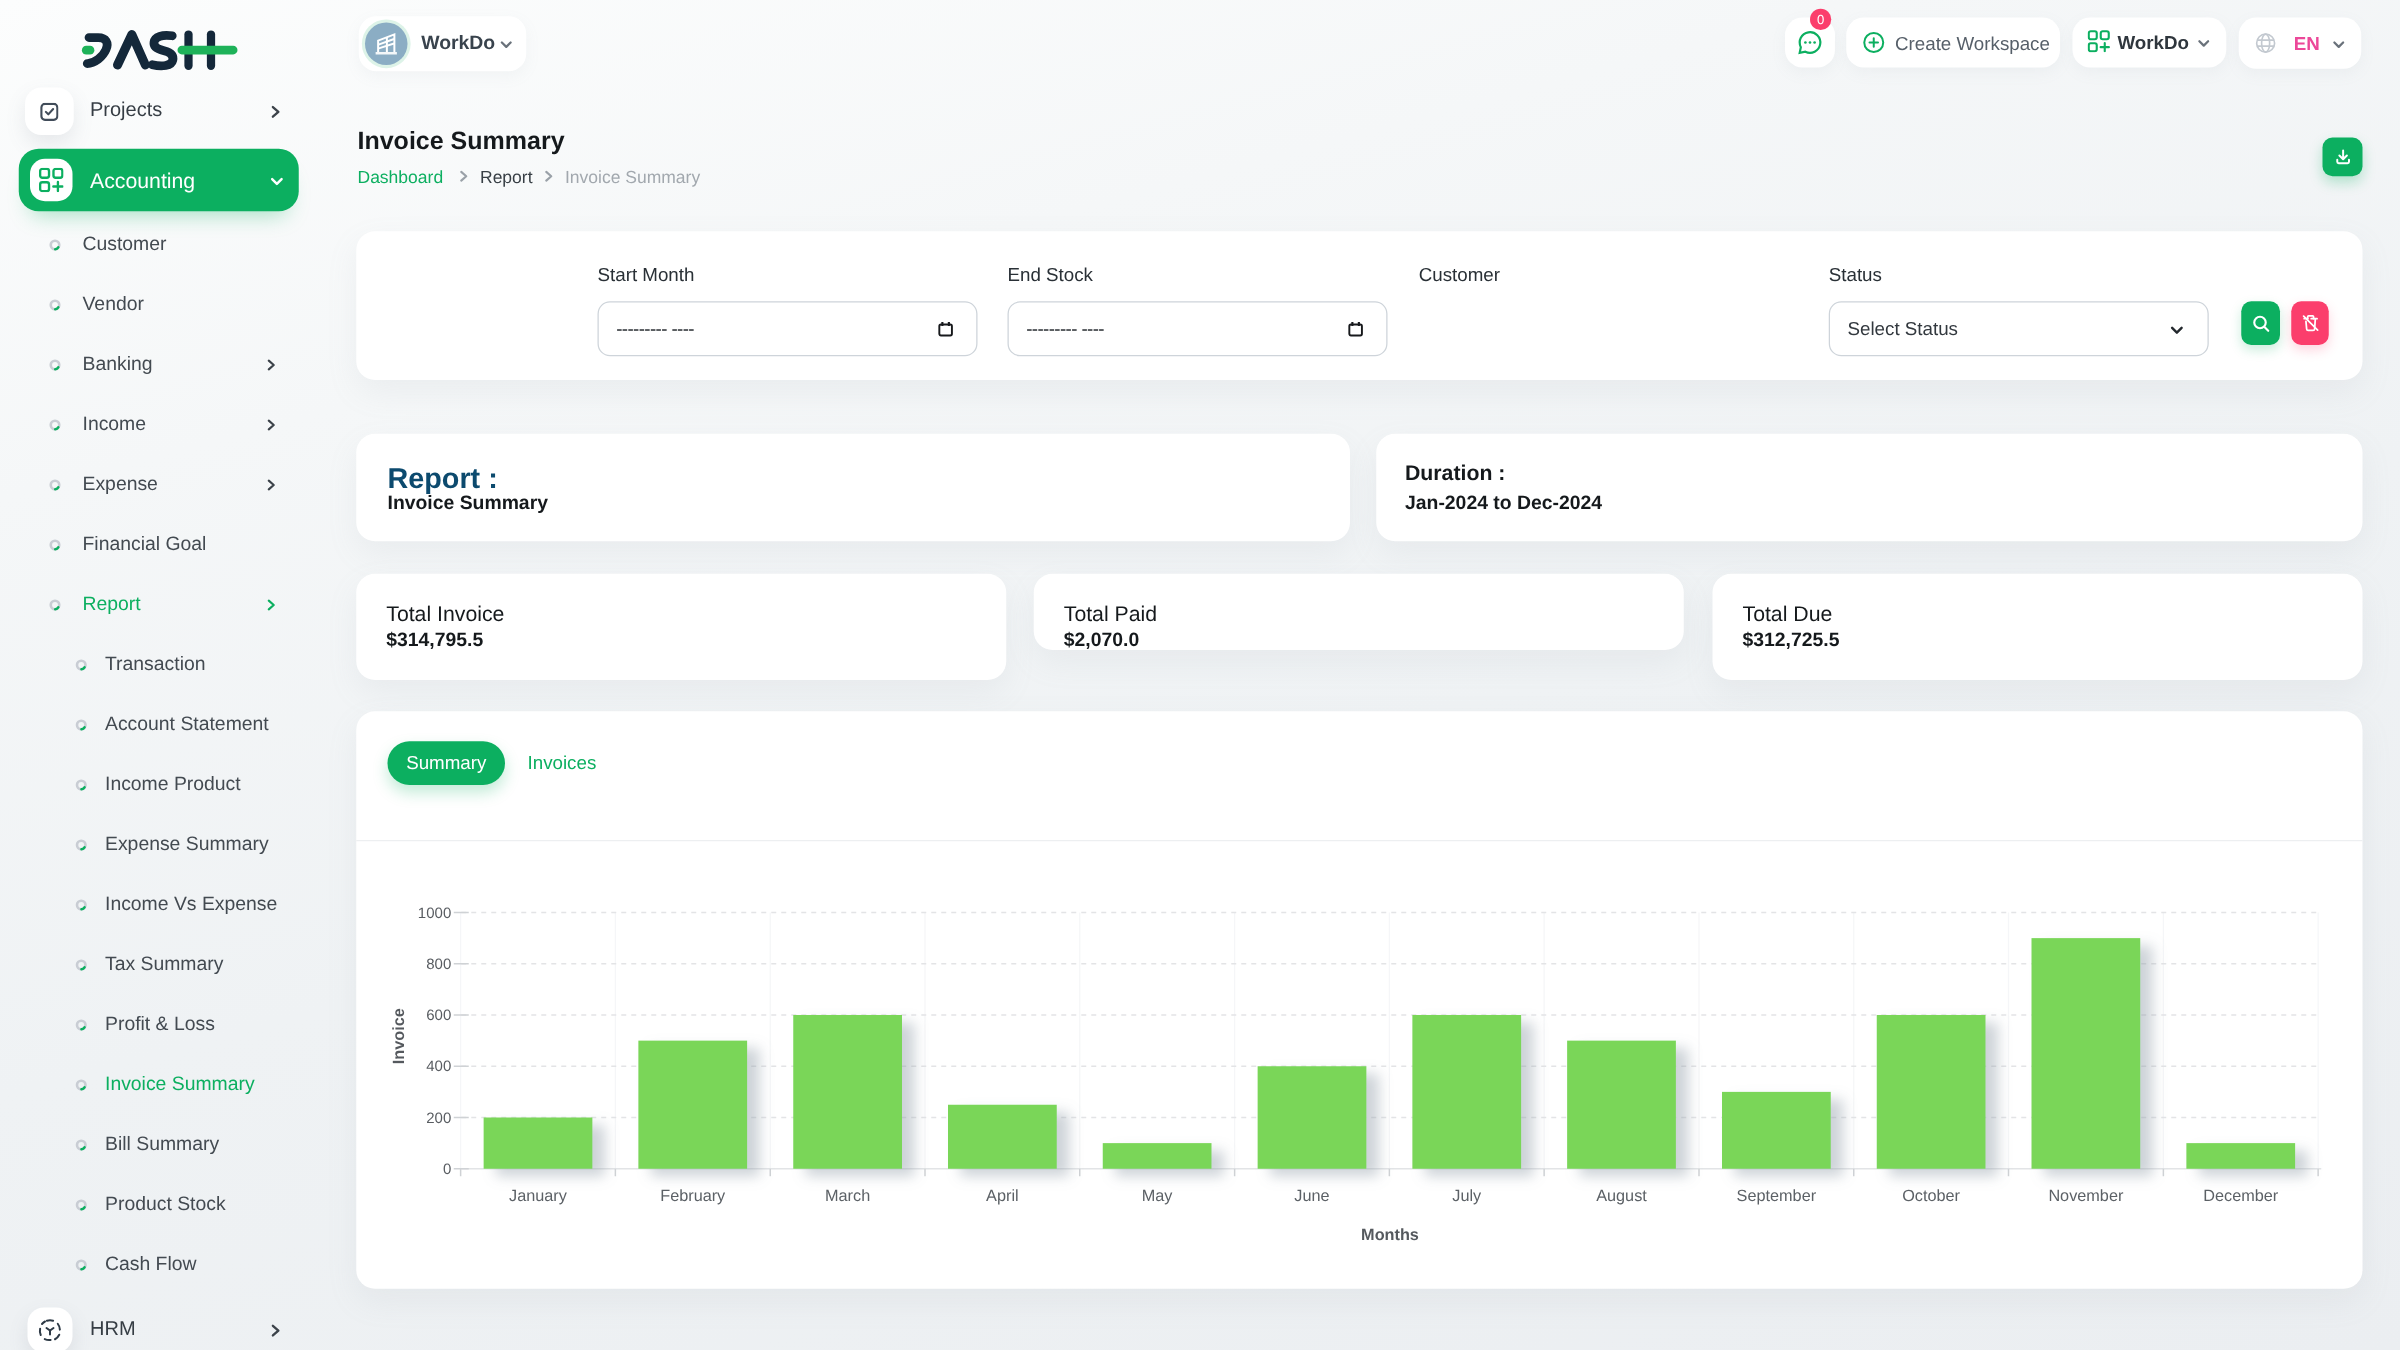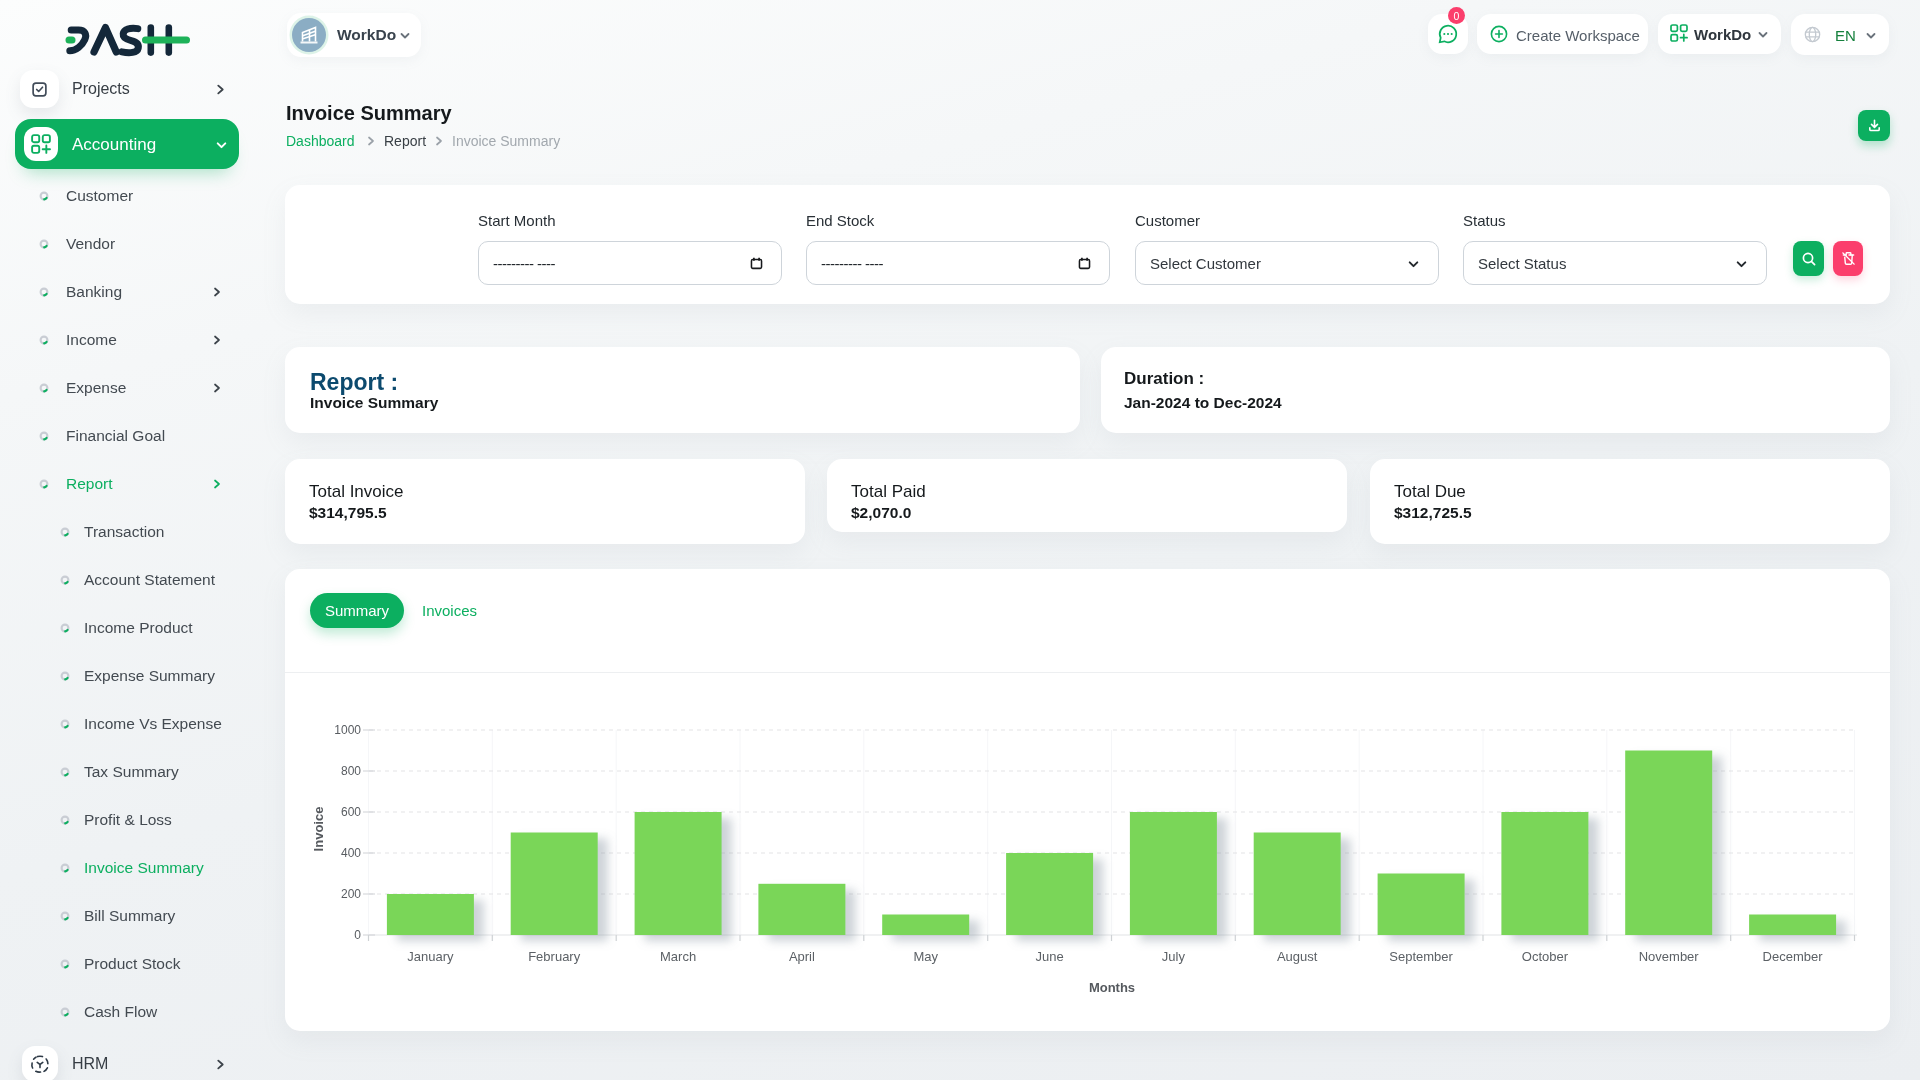--- a/index.html
+++ b/index.html
@@ -282,21 +282,21 @@
         <use href="#chevd"></use>
       </svg>
   </div>
 
   <div class="pill" style="left:1791px;top:14px;width:98px;height:41px">
     <svg class="abs" style="left:13px;top:12px" width="17" height="17" viewBox="0 0 18 18" fill="none" stroke="#c3c9d0" stroke-width="1.4">
       <circle cx="9" cy="9" r="7.6"></circle>
         <ellipse cx="9" cy="9" rx="3.4" ry="7.6"></ellipse>
         <path d="M1.8 6.4 H16.2 M1.8 11.6 H16.2"></path>
     </svg>
-    <div class="abs" style="left:44px;top:13px;font-size:15px;font-weight:normal;color:#15803d">EN</div>
+    <div class="abs" style="left:44px;top:13px;font-size:15px;font-weight:bold;color:#ec4899">EN</div>
     <svg class="abs" style="left:74px;top:16px;color:#6a727b" width="12" height="12" viewBox="0 0 12 12">
         <use href="#chevd"></use>
       </svg>
   </div>
 </div>
 
 <div id="titlebar">
   <h1 class="abs" style="left:286px;top:102px">Invoice Summary</h1>
   <div class="bc abs" style="left:286px;top:133px;color:#0caf60">Dashboard</div>
   <svg class="abs" style="left:366px;top:136px;color:#9aa1a8" width="10" height="10" viewBox="0 0 10 10">
@@ -326,25 +326,20 @@
   </div>
   <div class="flabel" style="left:521px;top:27px">End Stock</div>
   <div class="finput" style="left:521px;top:56px">
       <span style="color:#23282d;letter-spacing:-0.5px">--------- ----</span>
     <svg class="abs" style="left:271px;top:15px" width="13" height="13" viewBox="0 0 16 16" fill="none" stroke="#17191c" stroke-width="1.9">
       <rect x="1.8" y="3.2" width="12.4" height="10.8" rx="1.6"></rect>
         <path d="M4.8 0.8 V4.6 M11.2 0.8 V4.6" stroke-width="2.1"></path>
     </svg>
   </div>
   <div class="flabel" style="left:850px;top:27px">Customer</div>
-  <div class="finput" style="left:850px;top:56px">Select Customer
-    <svg class="abs" style="left:271px;top:16px;color:#23282d" width="13" height="13" viewBox="0 0 12 12">
-        <use href="#chevd"></use>
-      </svg>
-  </div>
   <div class="flabel" style="left:1178px;top:27px">Status</div>
   <div class="finput" style="left:1178px;top:56px">Select Status
     <svg class="abs" style="left:271px;top:16px;color:#23282d" width="13" height="13" viewBox="0 0 12 12">
         <use href="#chevd"></use>
       </svg>
   </div>
   <div class="sqbtn" style="left:1508px;top:56px;width:31px;height:35px;background:#0caf60;box-shadow:0 4px 9px rgba(12,175,96,.22)">
     <svg width="16" height="16" viewBox="0 0 16 16" fill="none" stroke="#fff" stroke-width="1.7" stroke-linecap="round">
       <circle cx="7" cy="7" r="4.6"></circle>
         <path d="M10.6 10.6 L13.6 13.6"></path>
@@ -366,21 +361,21 @@
 </div>
 <div class="card" style="left:1101px;top:347px;width:789px;height:86px">
   <div class="abs" style="left:23px;top:22px;font-weight:bold;font-size:17px;color:#15191c">Duration :</div>
   <div class="abs" style="left:23px;top:47px;font-weight:bold;font-size:15.5px;color:#15191c">Jan-2024 to Dec-2024</div>
 </div>
 
 <div class="card" style="left:285px;top:459px;width:520px;height:85px">
   <div class="ct abs" style="left:24px;top:23px">Total Invoice</div>
   <div class="cv abs" style="left:24px;top:45px">$314,795.5</div>
 </div>
-<div class="card" style="left:827px;top:459px;width:520px;height:73px">
+<div class="card" style="left:827px;top:459px;width:520px;height:61px">
   <div class="ct abs" style="left:24px;top:23px">Total Paid</div>
   <div class="cv abs" style="left:24px;top:45px">$2,070.0</div>
 </div>
 <div class="card" style="left:1370px;top:459px;width:520px;height:85px">
   <div class="ct abs" style="left:24px;top:23px">Total Due</div>
   <div class="cv abs" style="left:24px;top:45px">$312,725.5</div>
 </div>
 
 <div class="card" style="left:285px;top:569px;width:1605px;height:462px" id="chartcard">
   <div class="abs" style="left:25px;top:24px;width:94px;height:35px;background:#0caf60;border-radius:17.5px;color:#fff;font-size:15px;display:flex;align-items:center;justify-content:center;box-shadow:0 6px 12px rgba(12,175,96,.25)">Summary</div>

